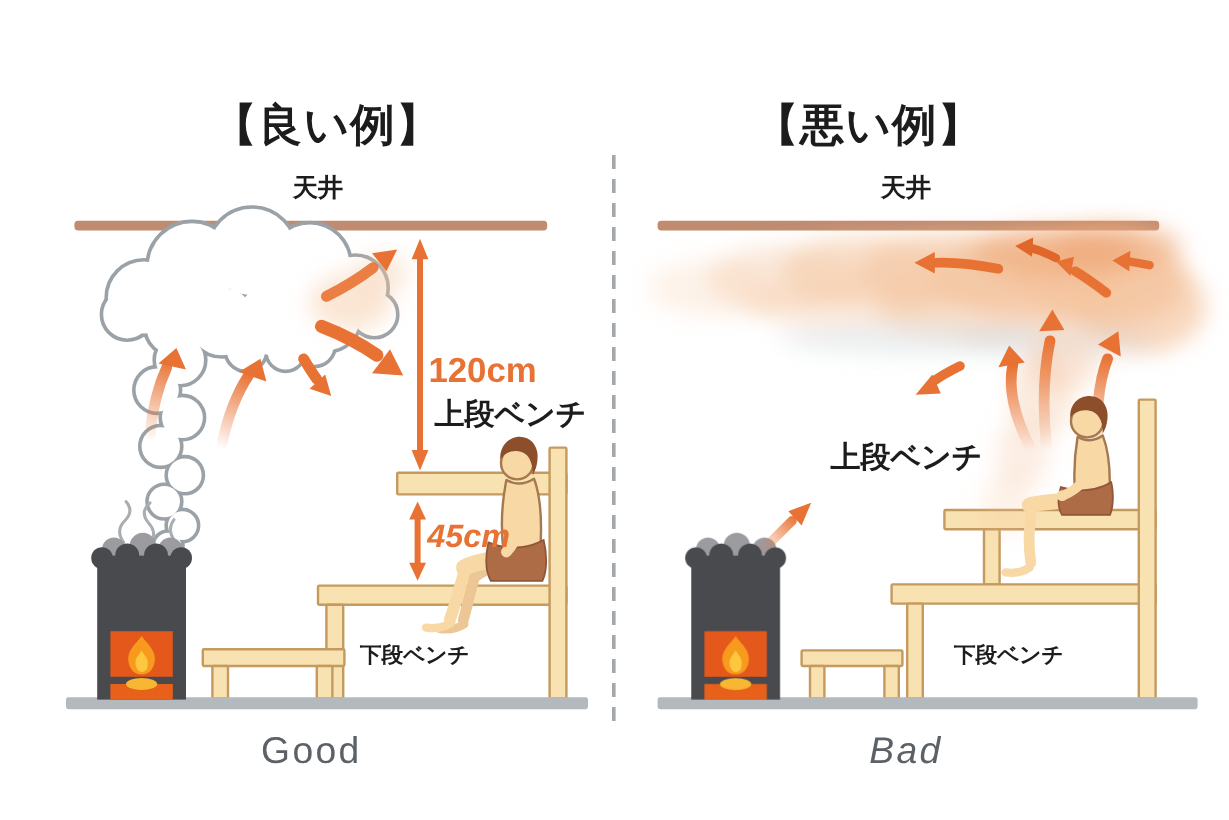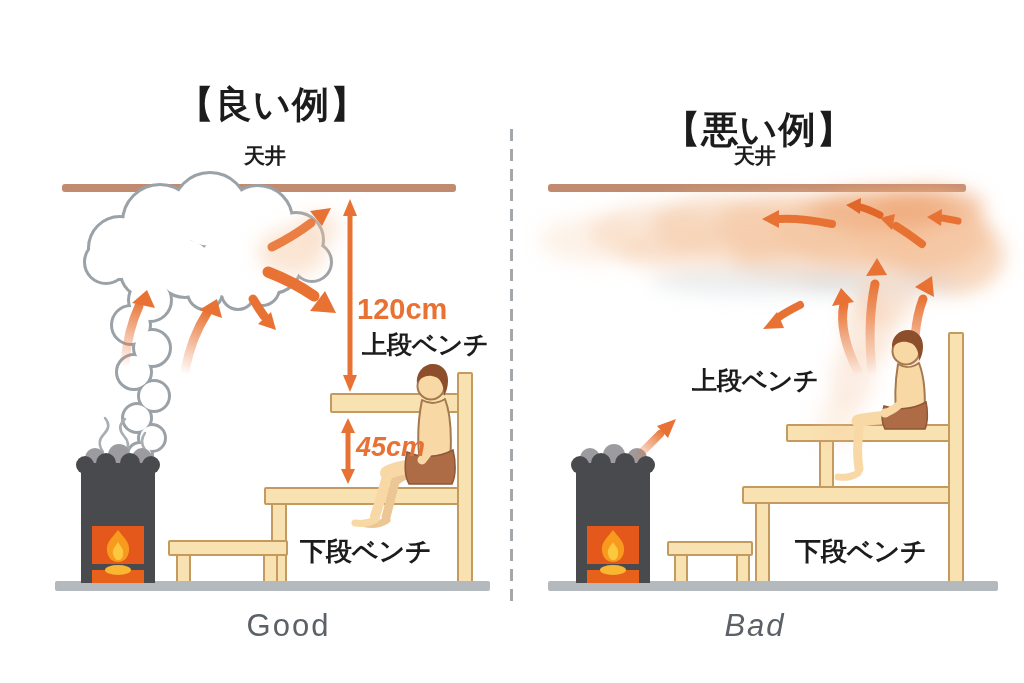--- a/index.html
+++ b/index.html
@@ -6,21 +6,21 @@
   .stage{
     position:relative;width:1024px;height:683px;background:#ffffff;overflow:hidden;
     font-family:"Liberation Sans","DejaVu Sans",sans-serif;color:#1c1c1c;
   }
   .abs{position:absolute;}
   .title{font-size:37px;font-weight:bold;text-align:center;letter-spacing:1px;z-index:3;}
   .ceiling-label{font-size:21px;font-weight:600;text-align:center;z-index:3;}
   .ceiling{height:8px;background:#c08b6f;border-radius:3px;z-index:1;}
   .floor{height:10px;background:#b4b9be;border-radius:2px;z-index:1;}
   .wood{background:#f9e2b2;border:2px solid #c49a5f;box-sizing:border-box;border-radius:2px;z-index:1;}
-  .bench-label{font-size:26px;font-weight:600;color:#1c1c1c;z-index:3;white-space:nowrap;}
+  .bench-label{font-size:18px;font-weight:600;color:#1c1c1c;z-index:3;white-space:nowrap;}
   .dim-label{font-weight:bold;color:#e87233;z-index:3;white-space:nowrap;}
   .caption{font-size:31px;color:#5b6166;text-align:center;letter-spacing:2px;z-index:3;}
   .divider{
     width:3px;z-index:2;
     background:repeating-linear-gradient(to bottom,#a3a8ad 0 12px,transparent 12px 20px);
   }
   svg.art{position:absolute;left:0;top:0;z-index:2;pointer-events:none;}
 </style>
 </head>
 <body>
@@ -37,25 +37,25 @@
   <div class="abs wood" style="left:457px;top:372px;width:16px;height:211px;"></div>
   <div class="abs wood" style="left:168px;top:540px;width:120px;height:16px;"></div>
   <div class="abs wood" style="left:176px;top:554px;width:15px;height:29px;"></div>
   <div class="abs wood" style="left:263px;top:554px;width:15px;height:29px;"></div>
   <div class="abs floor" style="left:55px;top:581px;width:435px;"></div>
 
   <div class="abs dim-label" style="left:357px;top:293px;font-size:29px;">120cm</div>
   <div class="abs bench-label" style="left:362px;top:328px;font-size:25px;">上段ベンチ</div>
   <div class="abs dim-label" style="left:356px;top:432px;font-size:27px;font-style:italic;">45cm</div>
   <div class="abs bench-label" style="left:300px;top:534px;">下段ベンチ</div>
-  <div class="abs caption" style="left:116px;top:608px;width:345px;">Good</div>
+  <div class="abs caption" style="left:87px;top:608px;width:345px;">Good</div>
 
   <div class="abs divider" style="left:510px;top:129px;height:473px;"></div>
 
-  <div class="abs title" style="left:584px;top:80px;width:350px;margin-top:25px;">【悪い例】</div>
+  <div class="abs title" style="left:549px;top:80px;width:350px;">【悪い例】</div>
   <div class="abs ceiling-label" style="left:580px;top:142px;width:350px;">天井</div>
   <div class="abs ceiling" style="left:548px;top:184px;width:418px;"></div>
 
   <div class="abs wood" style="left:786px;top:424px;width:178px;height:18px;"></div>
   <div class="abs wood" style="left:819px;top:440px;width:15px;height:48px;"></div>
   <div class="abs wood" style="left:742px;top:486px;width:222px;height:18px;"></div>
   <div class="abs wood" style="left:755px;top:502px;width:15px;height:81px;"></div>
   <div class="abs wood" style="left:948px;top:332px;width:16px;height:251px;"></div>
   <div class="abs wood" style="left:667px;top:541px;width:86px;height:15px;"></div>
   <div class="abs wood" style="left:674px;top:554px;width:14px;height:29px;"></div>

